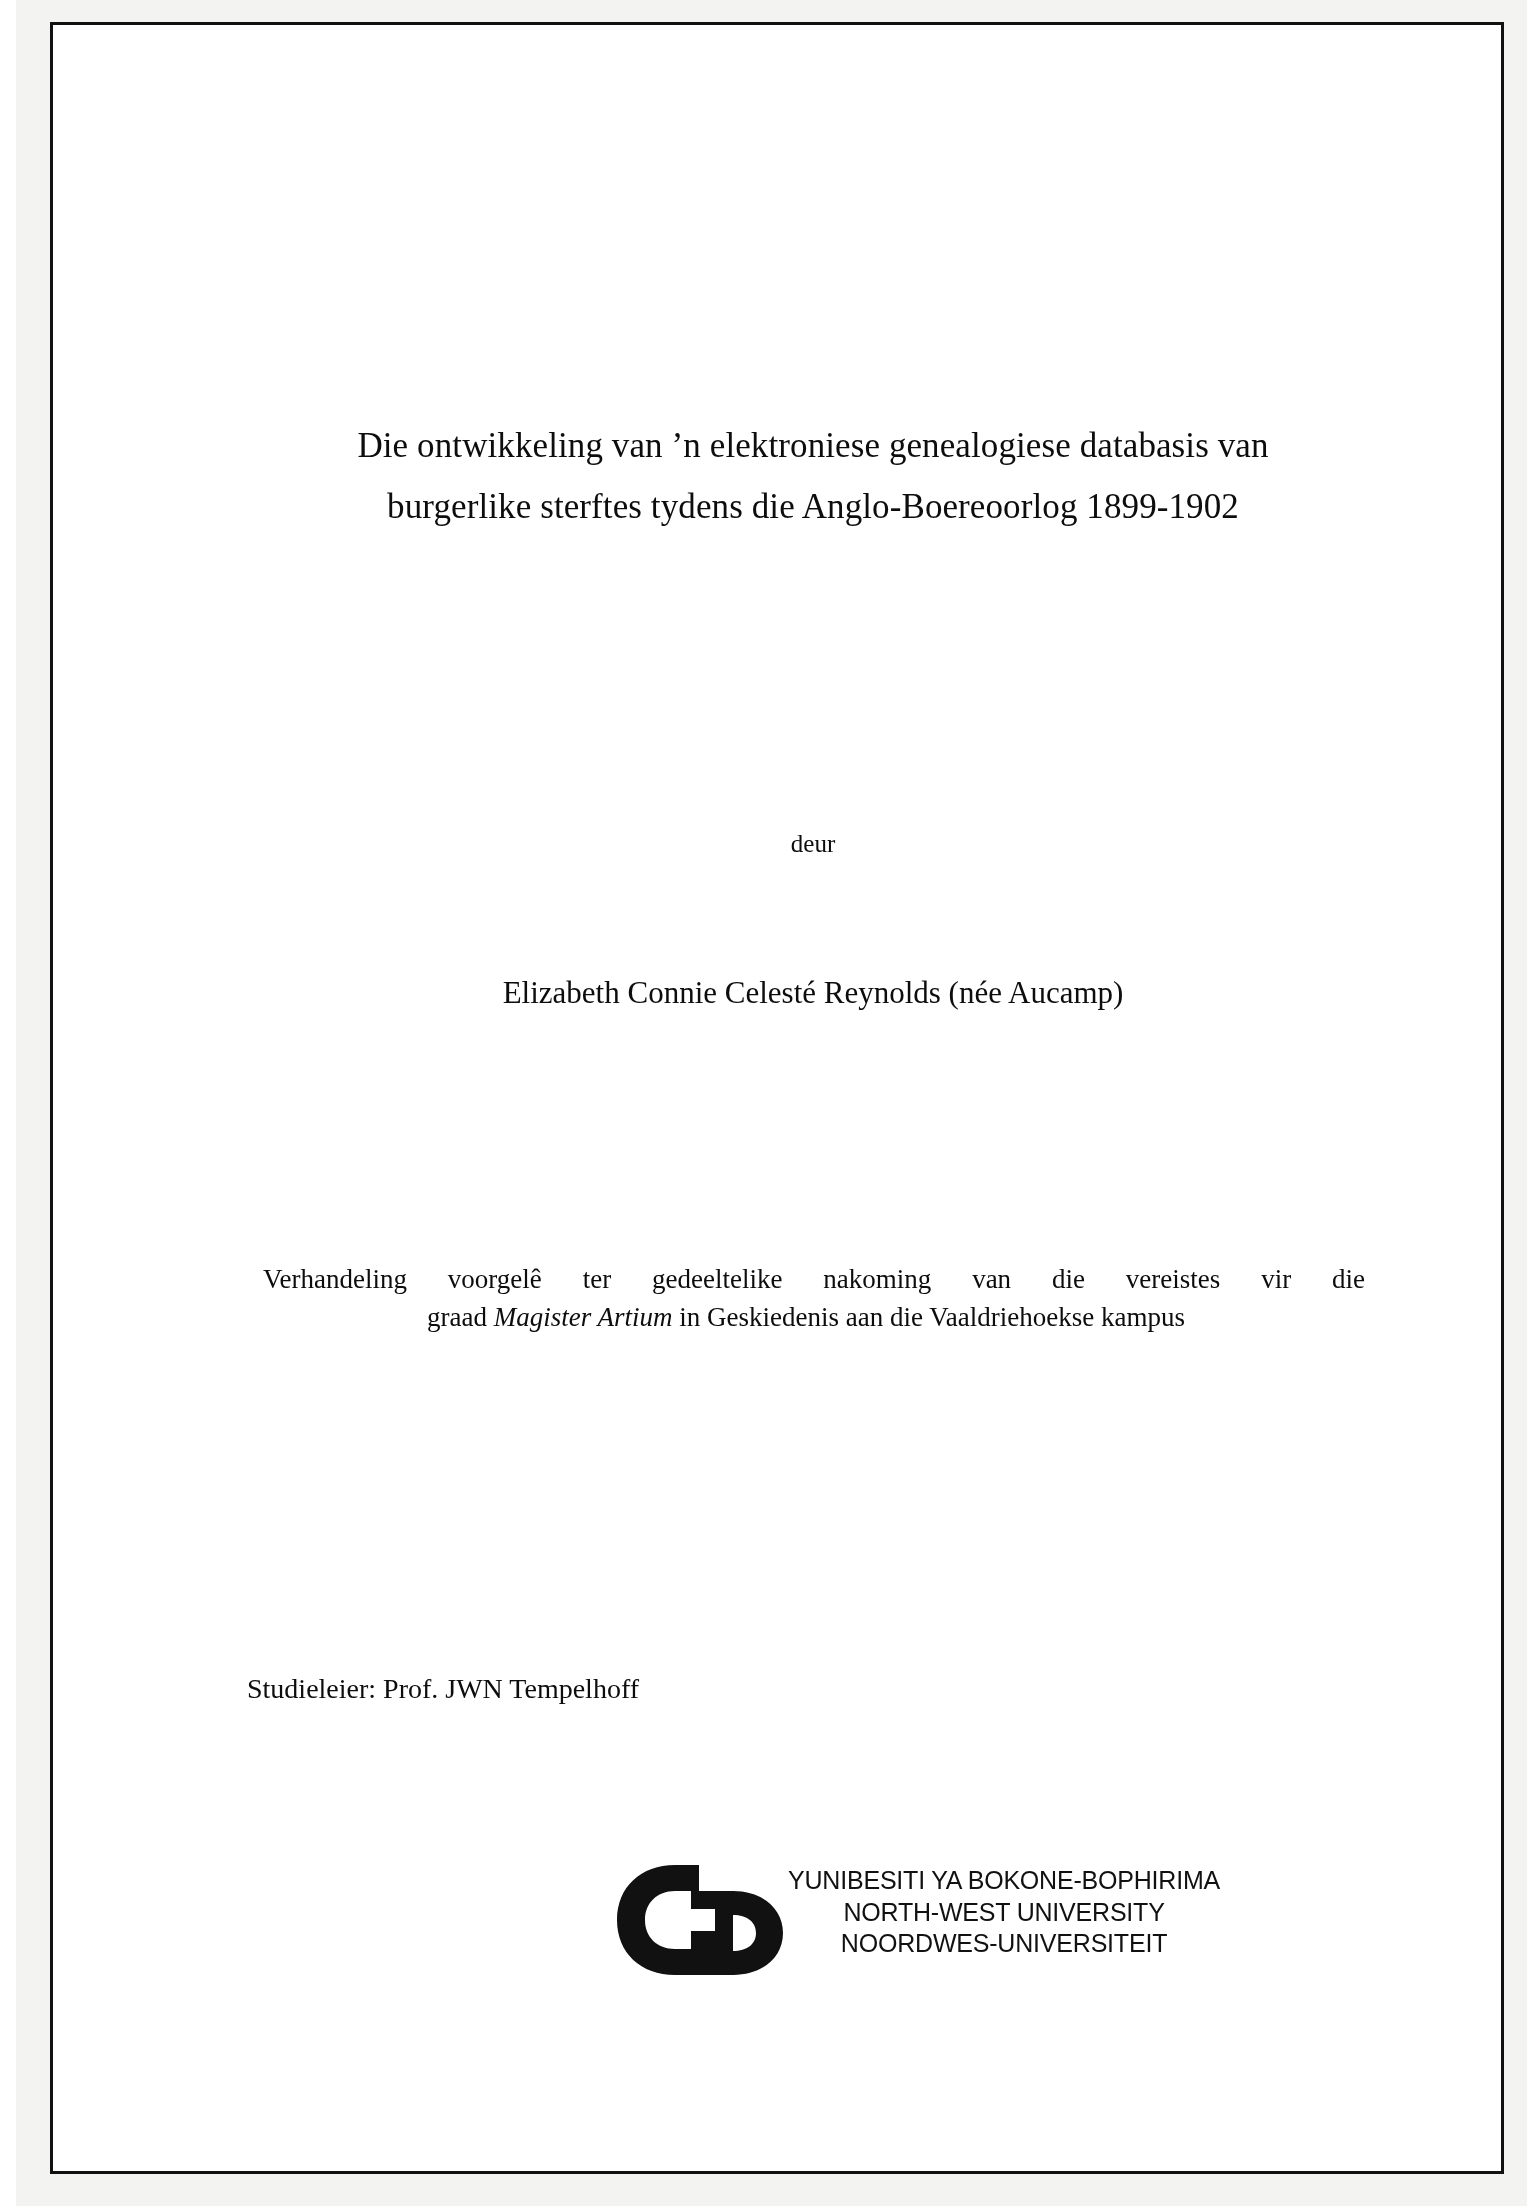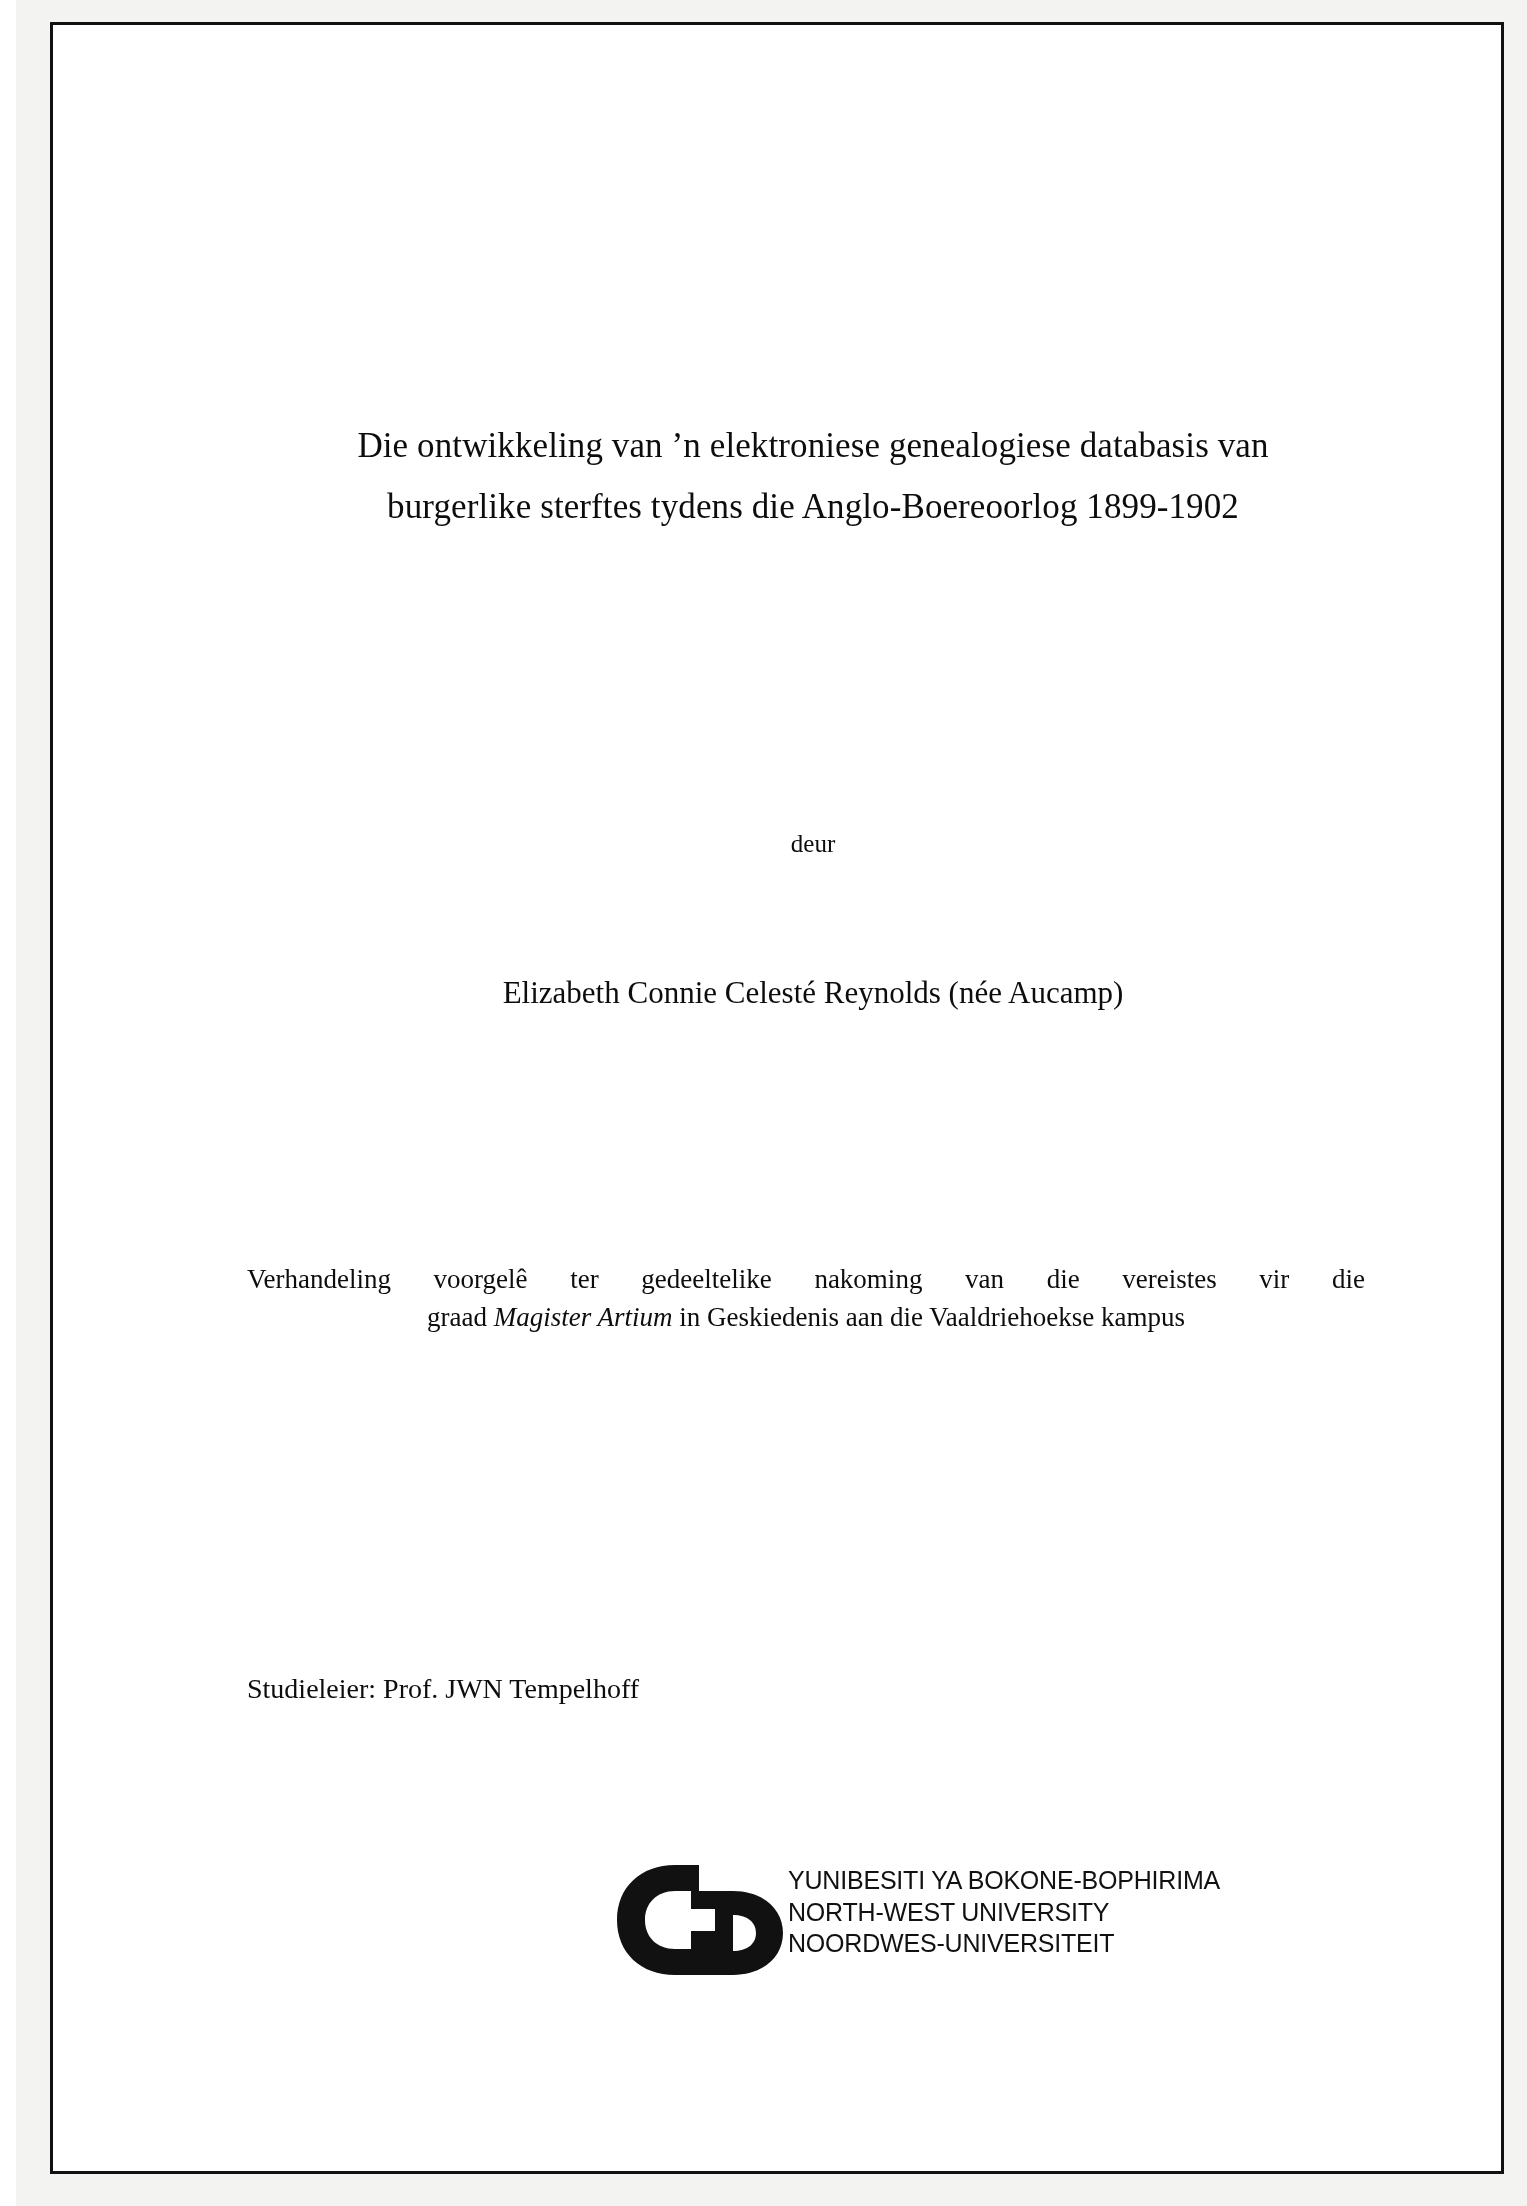--- a/index.html
+++ b/index.html
@@ -91,20 +91,21 @@
     left: 44px;
     top: 1175px;
     width: 1118px;
     font-size: 27px;
     line-height: 1.42;
   }
   .statement .justified {
     display: block;
     text-align: justify;
     text-align-last: justify;
+    margin-left: 16px;
   }
   .statement .plain {
     display: block;
     text-align: center;
   }
   .statement i {
     font-style: italic;
   }
 
   .supervisor-block {
@@ -119,20 +120,21 @@
     display: block;
   }
 
   
   .logo-lockup {
     position: absolute;
     left: 330px;
     top: 1770px;
     width: 700px;
     height: 130px;
+    text-align: center;
   }
   .logo-mark {
     position: absolute;
     left: 80px;
     top: 6px;
     width: 175px;
     height: 118px;
   }
   .logo-text {
     position: absolute;

